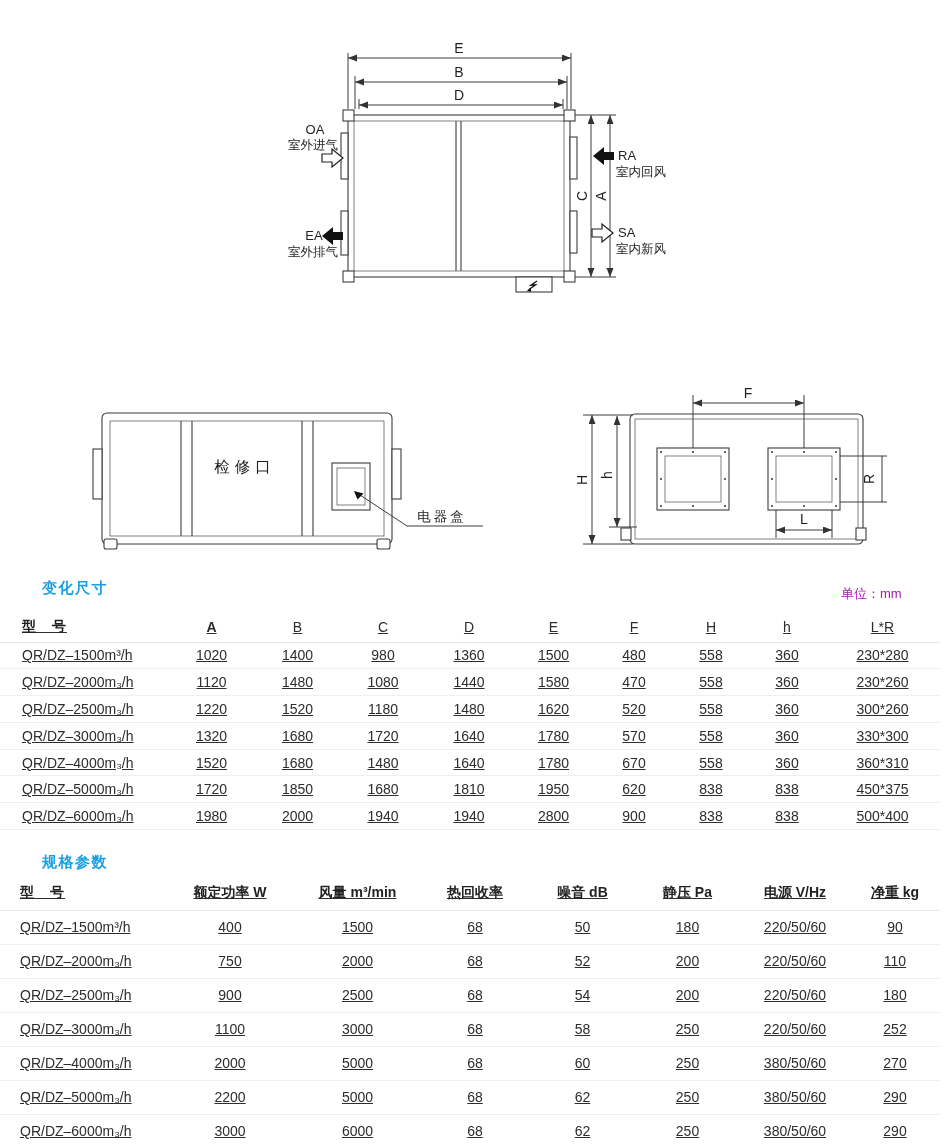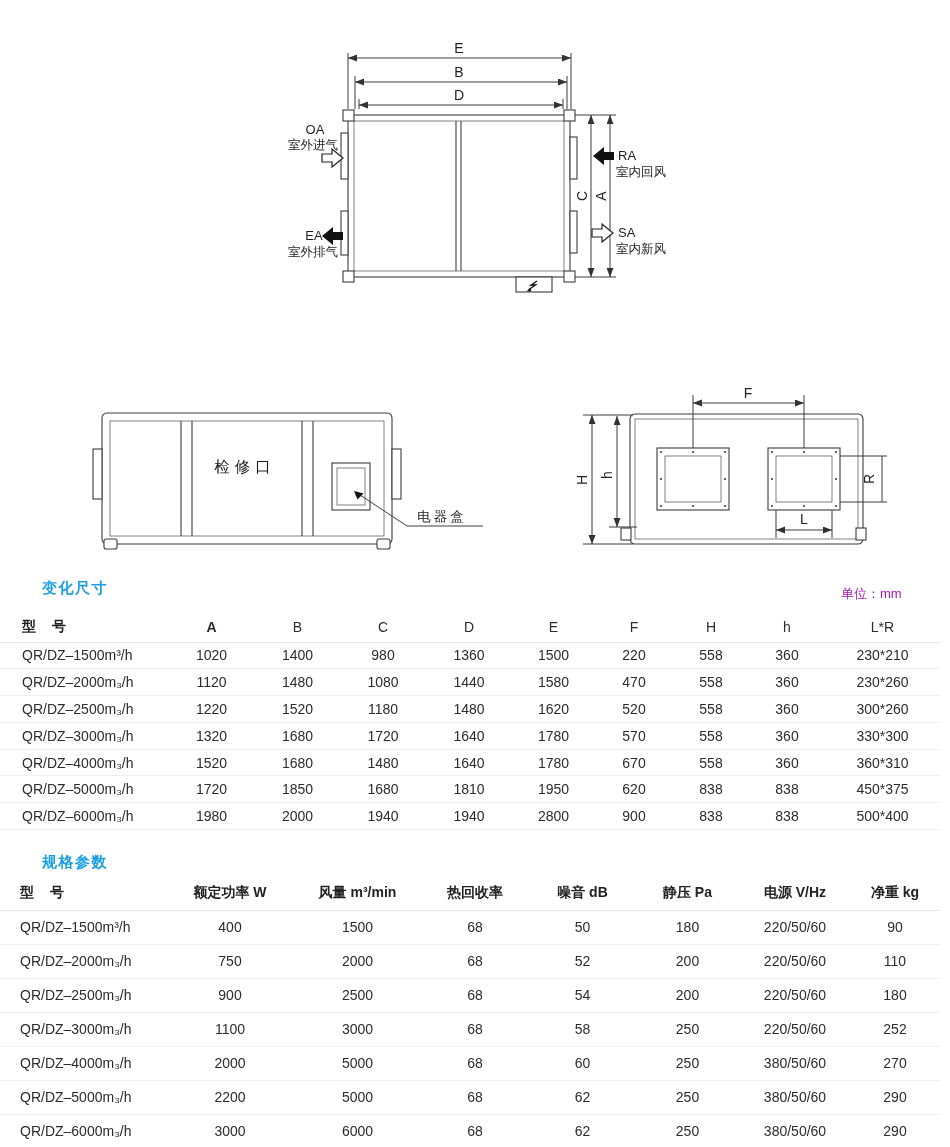--- a/index.html
+++ b/index.html
@@ -17,21 +17,21 @@
   .cjk{font-size:12.5px;fill:#1f1f1f;}
   .code{font-size:13px;fill:#1f1f1f;}
   .solid-arrow{fill:#111;stroke:none;}
   .hollow-arrow{fill:#fff;stroke:#222;stroke-width:1.2;}
   .bolt{stroke:#111;stroke-width:1.3;fill:none;}
   .dot{fill:#444;}
 
   .section-title{position:absolute;left:4px;font-size:15px;font-weight:600;letter-spacing:1.5px;color:#1a9fe3;margin-left:38px;}
   .unit-note{position:absolute;left:841px;top:585px;font-size:13px;color:#a21caf;}
 
-  table{border-collapse:collapse;table-layout:fixed;position:absolute;left:0;}
+  table{border-collapse:collapse;table-layout:fixed;position:absolute;left:0;text-decoration:underline;}
   th,td{padding:0;font-size:14px;color:#2c2c2c;text-align:center;white-space:nowrap;overflow:visible;}
   thead tr{border-bottom:1px solid #e7e7e7;}
   tbody tr{border-bottom:1px solid #efefef;margin-left:43px;}
   th{font-weight:400;}
   th.model-col{font-weight:700;text-align:left;color:#1f1f1f;letter-spacing:1px;}
   td.model{text-align:left;}
   .dim-table{top:612px;width:940px;}
   .dim-table thead tr{height:30px;}
   .dim-table tbody tr{height:26.8px;}
   .dim-table th.model-col,.dim-table td.model{padding-left:22px;}
@@ -267,24 +267,24 @@
       </tr>
     </thead>
     <tbody>
         <tr>
           <td class="model">QR/DZ–1500m³/h</td>
           <td>1020</td>
           <td>1400</td>
           <td>980</td>
           <td>1360</td>
           <td>1500</td>
-          <td>220</td>
+          <td>480</td>
           <td>558</td>
           <td>360</td>
-          <td>230*210</td>
+          <td>230*280</td>
         </tr>
         <tr>
           <td class="model">QR/DZ–2000m₃/h</td>
           <td>1120</td>
           <td>1480</td>
           <td>1080</td>
           <td>1440</td>
           <td>1580</td>
           <td>470</td>
           <td>558</td>

